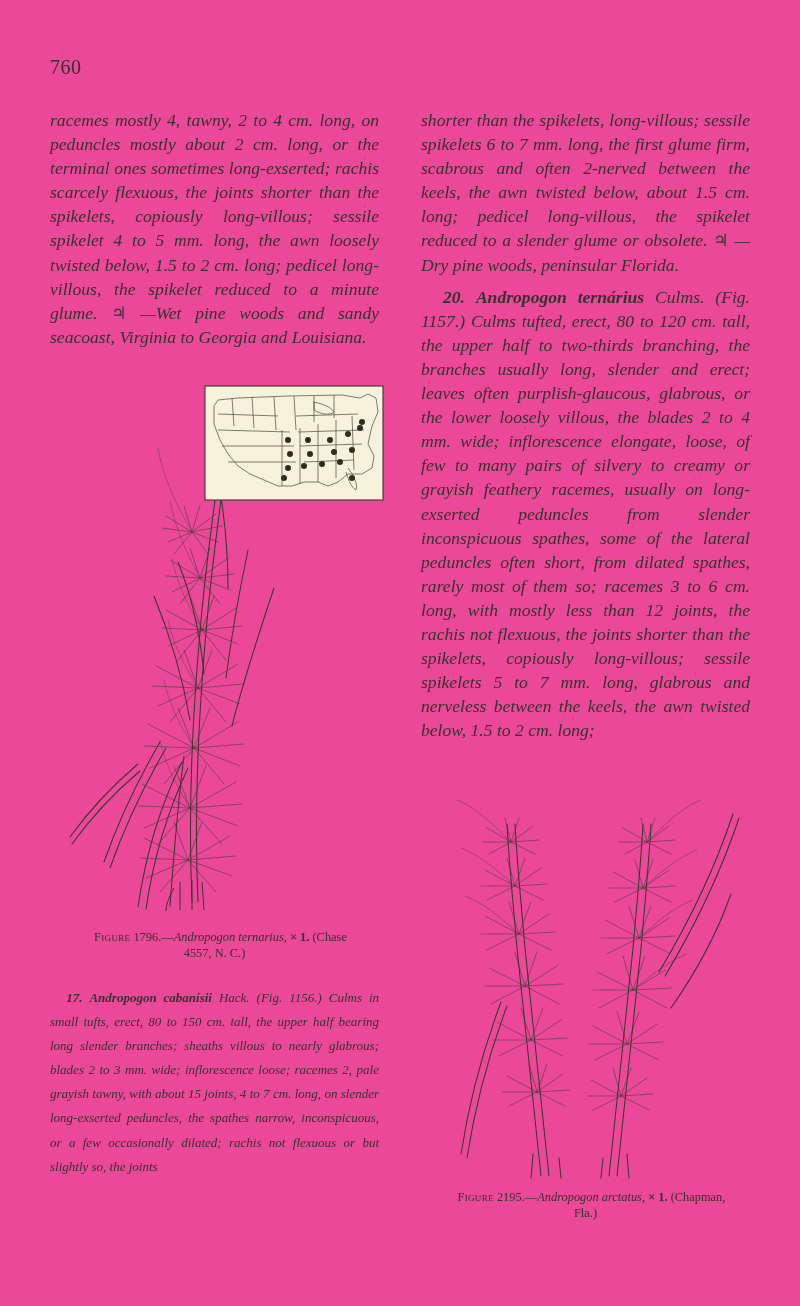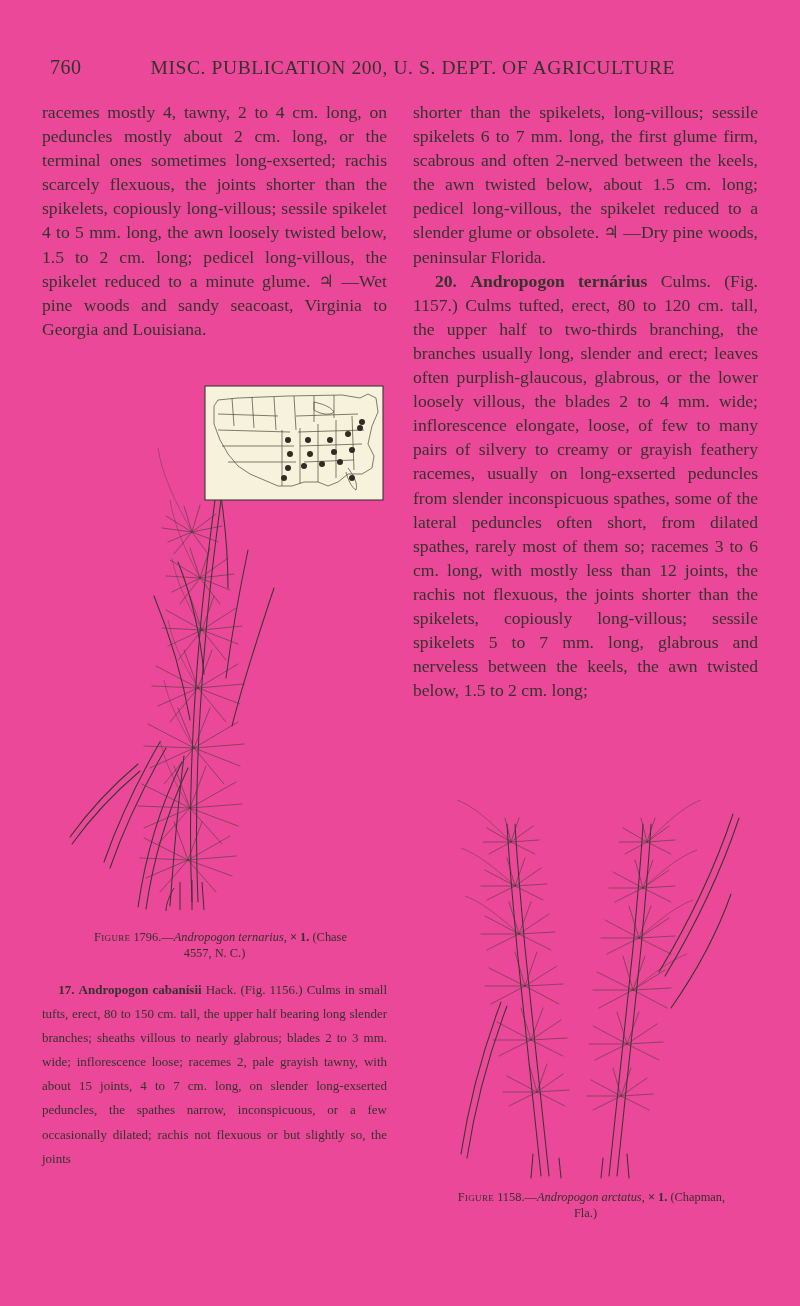--- a/index.html
+++ b/index.html
@@ -54,21 +54,21 @@
     font-size: 17.6px;
     line-height: 24.1px;
     text-align: justify;
     color: #35332d;
     -webkit-hyphens: none;
     hyphens: none;
   }
   .col-left  { left: 42px; }
   .col-right { left: 413px; }
 
-  p { margin: 0; }
+  p { margin: 8px; font-style: italic; }
   p.cont { text-indent: 0; }
   p.indent { text-indent: 1.25em; }
 
   .sp-head {
     font-weight: bold;
   }
   .num { font-weight: bold; }
   .authority { font-weight: normal; }
 
   
@@ -132,21 +132,20 @@
   }
   .sec-17 .lead { text-indent: 1.25em; }
 </style>
 </head>
 <body>
 
 <div class="page">
 
   <div class="running-head">
     <span class="folio">760</span>
-    <span class="head-title">MISC. PUBLICATION 200, U. S. DEPT. OF AGRICULTURE</span>
   </div>
 
   <div class="col col-left">
     <p class="cont"><span>racemes mostly 4, tawny, 2 to 4 cm. long, on peduncles mostly about 2 cm. long, or the terminal ones sometimes long-exserted; rachis scarcely flexuous, the joints shorter than the spikelets, copiously long-villous; sessile spikelet 4 to 5 mm. long, the awn loosely twisted below, 1.5 to 2 cm. long; pedicel long-villous, the spikelet reduced to a minute glume.</span>
       <span class="perennial">♃</span>
       <span>—Wet pine woods and sandy seacoast, Virginia to Georgia and Louisiana.</span></p>
   </div>
 
   <div class="figure fig-1157">
     <svg class="fig-art" viewBox="0 0 345 530" preserveAspectRatio="none">
@@ -511,19 +510,19 @@
         <path d="M234 80 C256 58 272 44 288 38"></path>
         <path d="M230 126 C252 106 268 94 284 88"></path>
         <path d="M226 176 C248 156 264 144 280 138"></path>
         <path d="M220 228 C242 210 258 198 274 192"></path>
       </g>
     </svg>
   </div>
 
   <div class="fig-caption cap-1158">
     <span class="fig-word">Figure</span>
-    <span>1158.—</span><span class="sci">Andropogon arctatus</span>,
+    <span>2195.—</span><span class="sci">Andropogon arctatus</span>,
     <span class="mag">× 1.</span>
     <span>(Chapman,</span><br>
     <span>Fla.)</span>
   </div>
 
 </div>
 
 </body></html>

